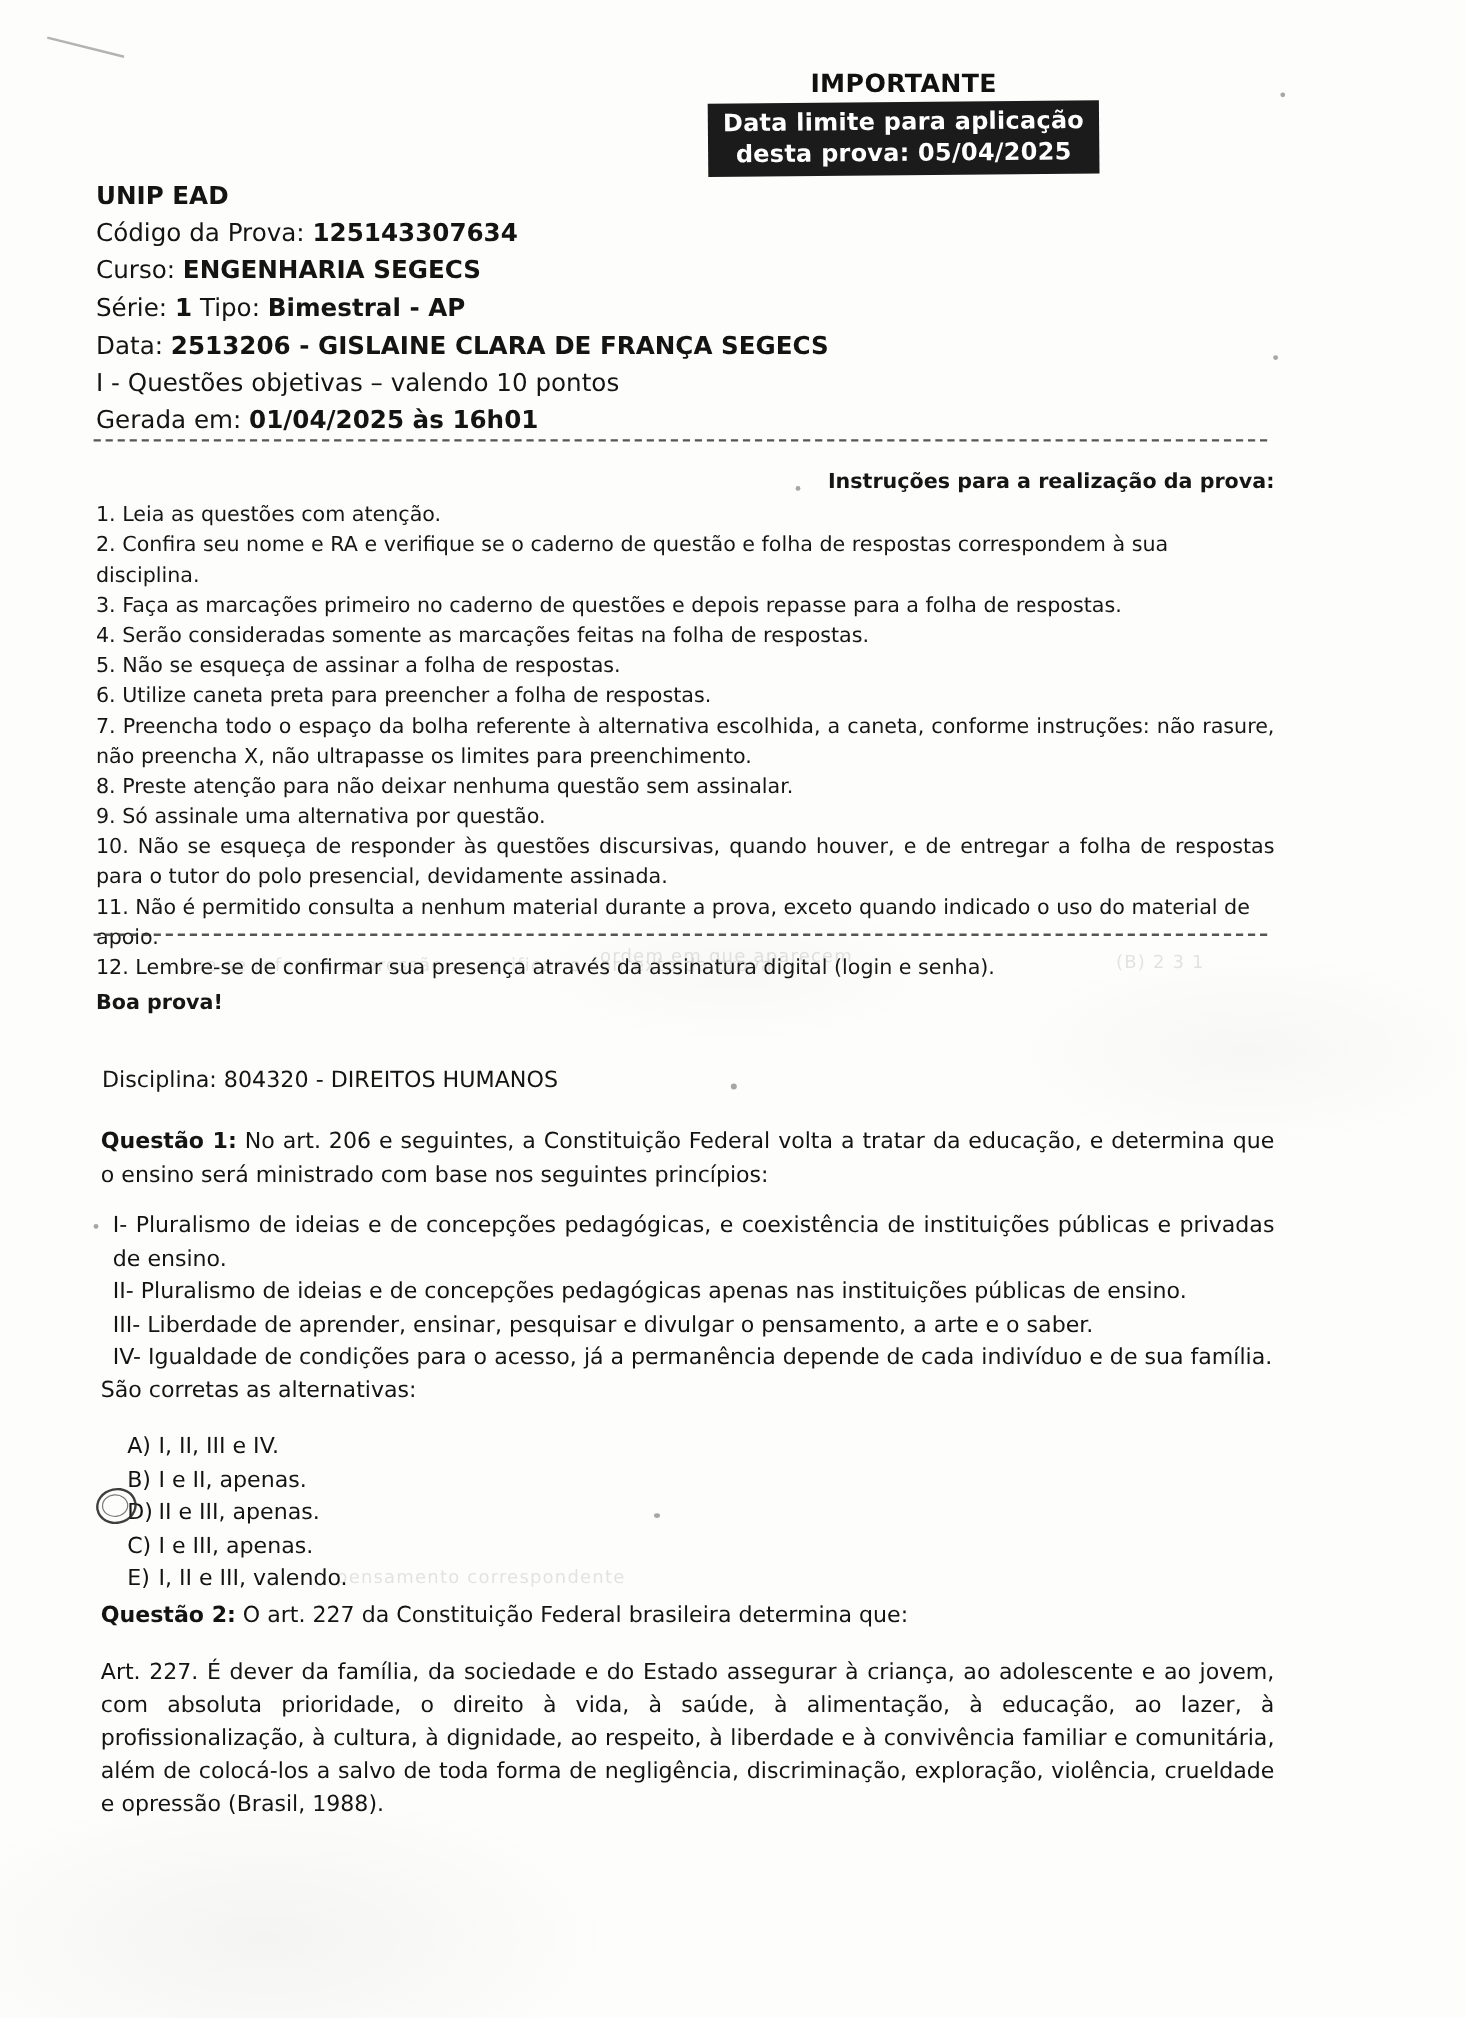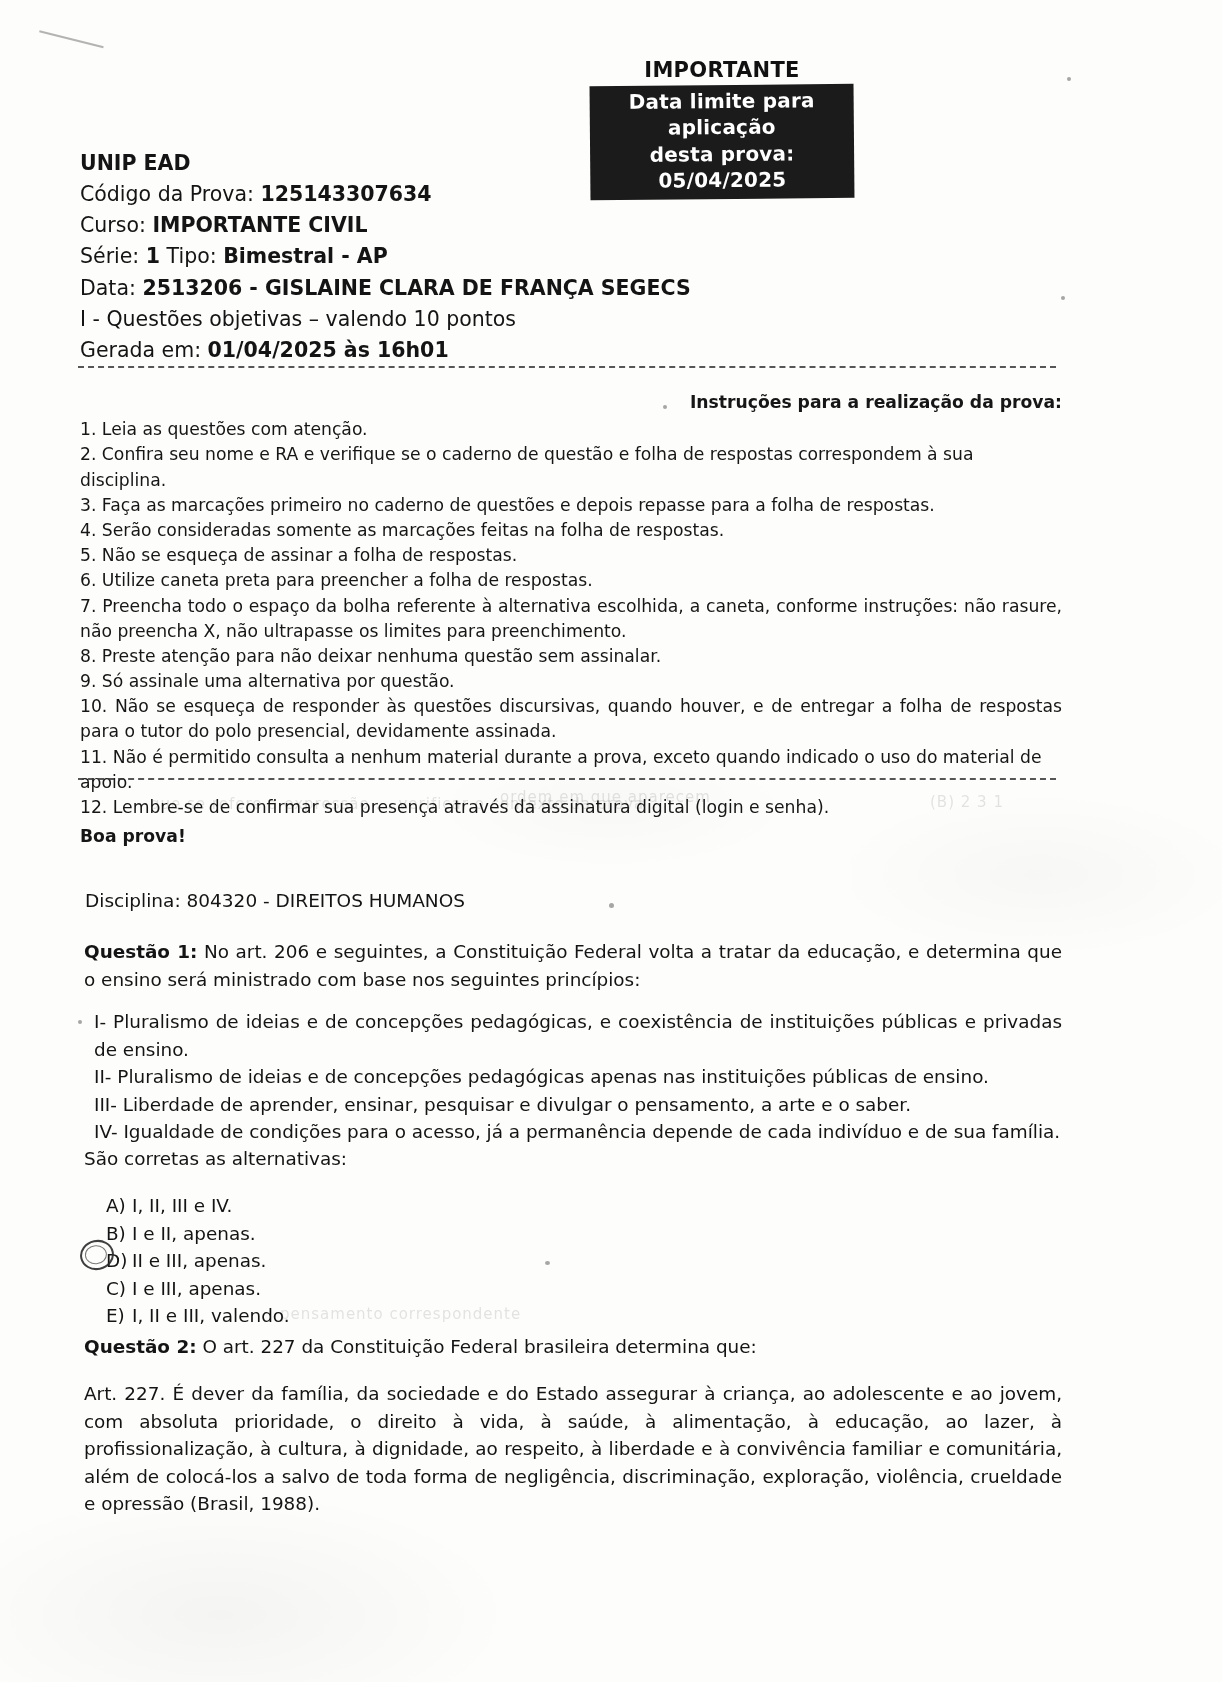--- a/index.html
+++ b/index.html
@@ -39,21 +39,21 @@
     width: 66px;
     height: 20px;
     border-top: 2px solid #9a9a9a;
     transform: rotate(14deg);
     opacity: 0.75;
   }
   .notice-box {
     position: absolute;
     left: 590px;
     top: 58px;
-    width: 264px;
+    width: 326px;
     text-align: center;
   }
   .notice-title {
     font-size: 21px;
     font-weight: bold;
     letter-spacing: 0.3px;
     color: #111;
     margin-bottom: 3px;
   }
   .notice-band {
@@ -213,21 +213,21 @@
       <div class="notice-title">IMPORTANTE</div>
       <div class="notice-band">
         <div>Data limite para aplicação</div>
         <div>desta prova: 05/04/2025</div>
       </div>
     </div>
 
     <div class="header-block">
       <div class="ln b">UNIP EAD</div>
       <div class="ln"><span>Código da Prova: </span><span class="b">125143307634</span></div>
-      <div class="ln"><span>Curso: </span><span class="b">IMPORTANTE CIVIL</span></div>
+      <div class="ln"><span>Curso: </span><span class="b">ENGENHARIA SEGECS</span></div>
       <div class="ln"><span>Série: </span><span class="b">1</span><span> Tipo: </span><span class="b">Bimestral - AP</span></div>
       <div class="ln"><span>Data: </span><span class="b">2513206 - GISLAINE CLARA DE FRANÇA SEGECS</span></div>
       <div class="ln">I - Questões objetivas – valendo 10 pontos</div>
       <div class="ln"><span>Gerada em: </span><span class="b">01/04/2025 às 16h01</span></div>
     </div>
 
     <div class="dashes top"></div>
 
     <div class="instructions">
       <div class="title">Instruções para a realização da prova:</div>

